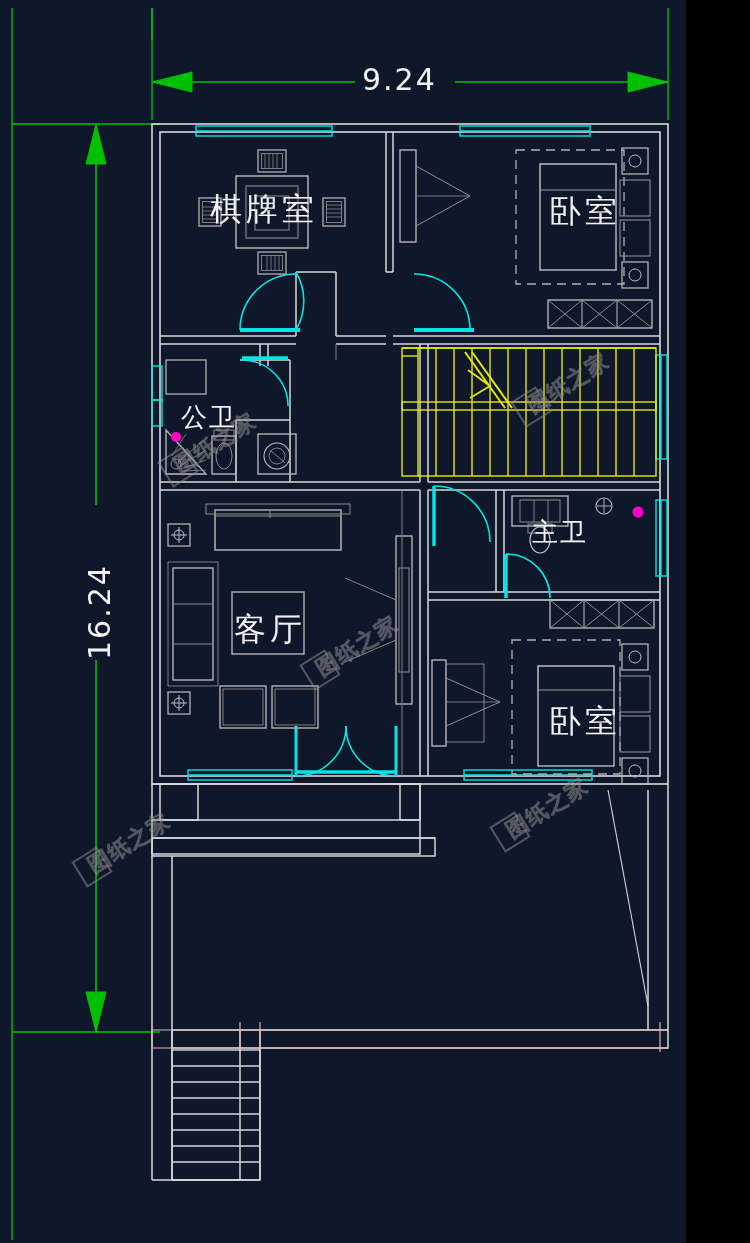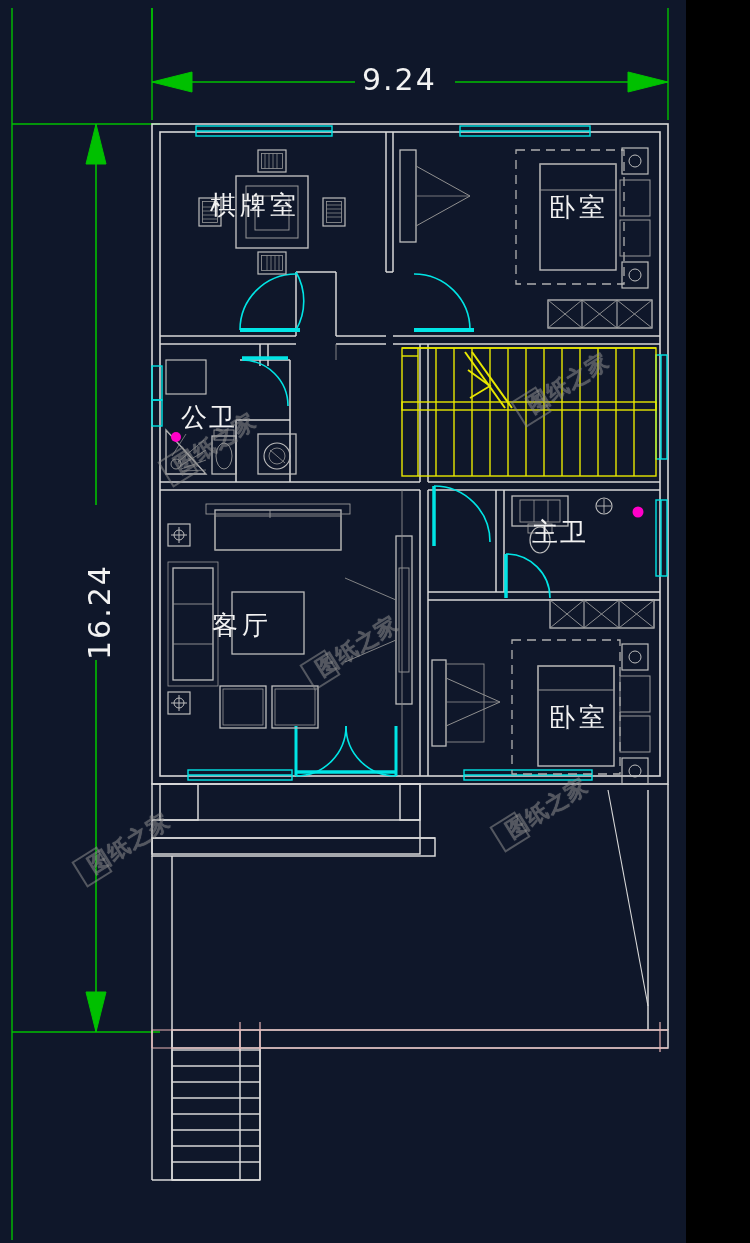--- a/index.html
+++ b/index.html
@@ -7,21 +7,21 @@
        font-family:"DejaVu Sans","Liberation Sans",sans-serif;}
   #stage{position:relative;width:686px;height:1243px;background:#0f172a;}
   #stage svg{position:absolute;left:0;top:0;}
   .wm{position:absolute;color:#8d8d8d;opacity:.55;font-size:22px;
       font-weight:700;letter-spacing:1px;white-space:nowrap;
       transform-origin:0 0;pointer-events:none;
       font-family:"DejaVu Sans","Liberation Sans",sans-serif;
       text-shadow:0 0 1px #aaa;}
   .wmbox{position:absolute;border:2px solid #8d8d8d;opacity:.55;
          width:26px;height:26px;pointer-events:none;}
-  .rlabel{position:absolute;color:#f2f2f2;font-size:26px;font-weight:400;
+  .rlabel{position:absolute;color:#f2f2f2;font-size:32px;font-weight:400;
           letter-spacing:4px;white-space:nowrap;
           font-family:"DejaVu Sans","Liberation Sans",sans-serif;}
   .rlabel.sm{font-size:26px;letter-spacing:2px;}
   .dimtext{position:absolute;color:#f2f2f2;font-size:30px;letter-spacing:2px;
            font-family:"DejaVu Sans","Liberation Sans",sans-serif;}
   .dimtext.vert{transform-origin:0 0;transform:rotate(-90deg);}
 </style>
 </head>
 <body>
 
@@ -399,21 +399,21 @@
     <line x1="336" y1="344" x2="336" y2="360"></line>
   </g>
 </svg>
 
 <div class="dimtext" style="left:362px;top:62px;">9.24</div>
 <div class="dimtext vert" style="left:82px;top:660px;">16.24</div>
 
 <div class="rlabel" style="left:210px;top:188px;">棋牌室</div>
 <div class="rlabel" style="left:549px;top:190px;">卧室</div>
 <div class="rlabel sm" style="left:181px;top:400px;">公卫</div>
-<div class="rlabel" style="left:212px;top:608px;">客厅</div>
+<div class="rlabel" style="left:234px;top:608px;">客厅</div>
 <div class="rlabel sm" style="left:532px;top:515px;">主卫</div>
 <div class="rlabel" style="left:549px;top:700px;">卧室</div>
 
 <div class="wm" style="left:168px;top:455px;transform:rotate(-32deg);">图纸之家</div>
 <div class="wmbox" style="left:163px;top:452px;transform:rotate(-32deg);"></div>
 
 <div class="wm" style="left:521px;top:395px;transform:rotate(-32deg);">图纸之家</div>
 <div class="wmbox" style="left:516px;top:392px;transform:rotate(-32deg);"></div>
 
 <div class="wm" style="left:310px;top:658px;transform:rotate(-32deg);">图纸之家</div>

